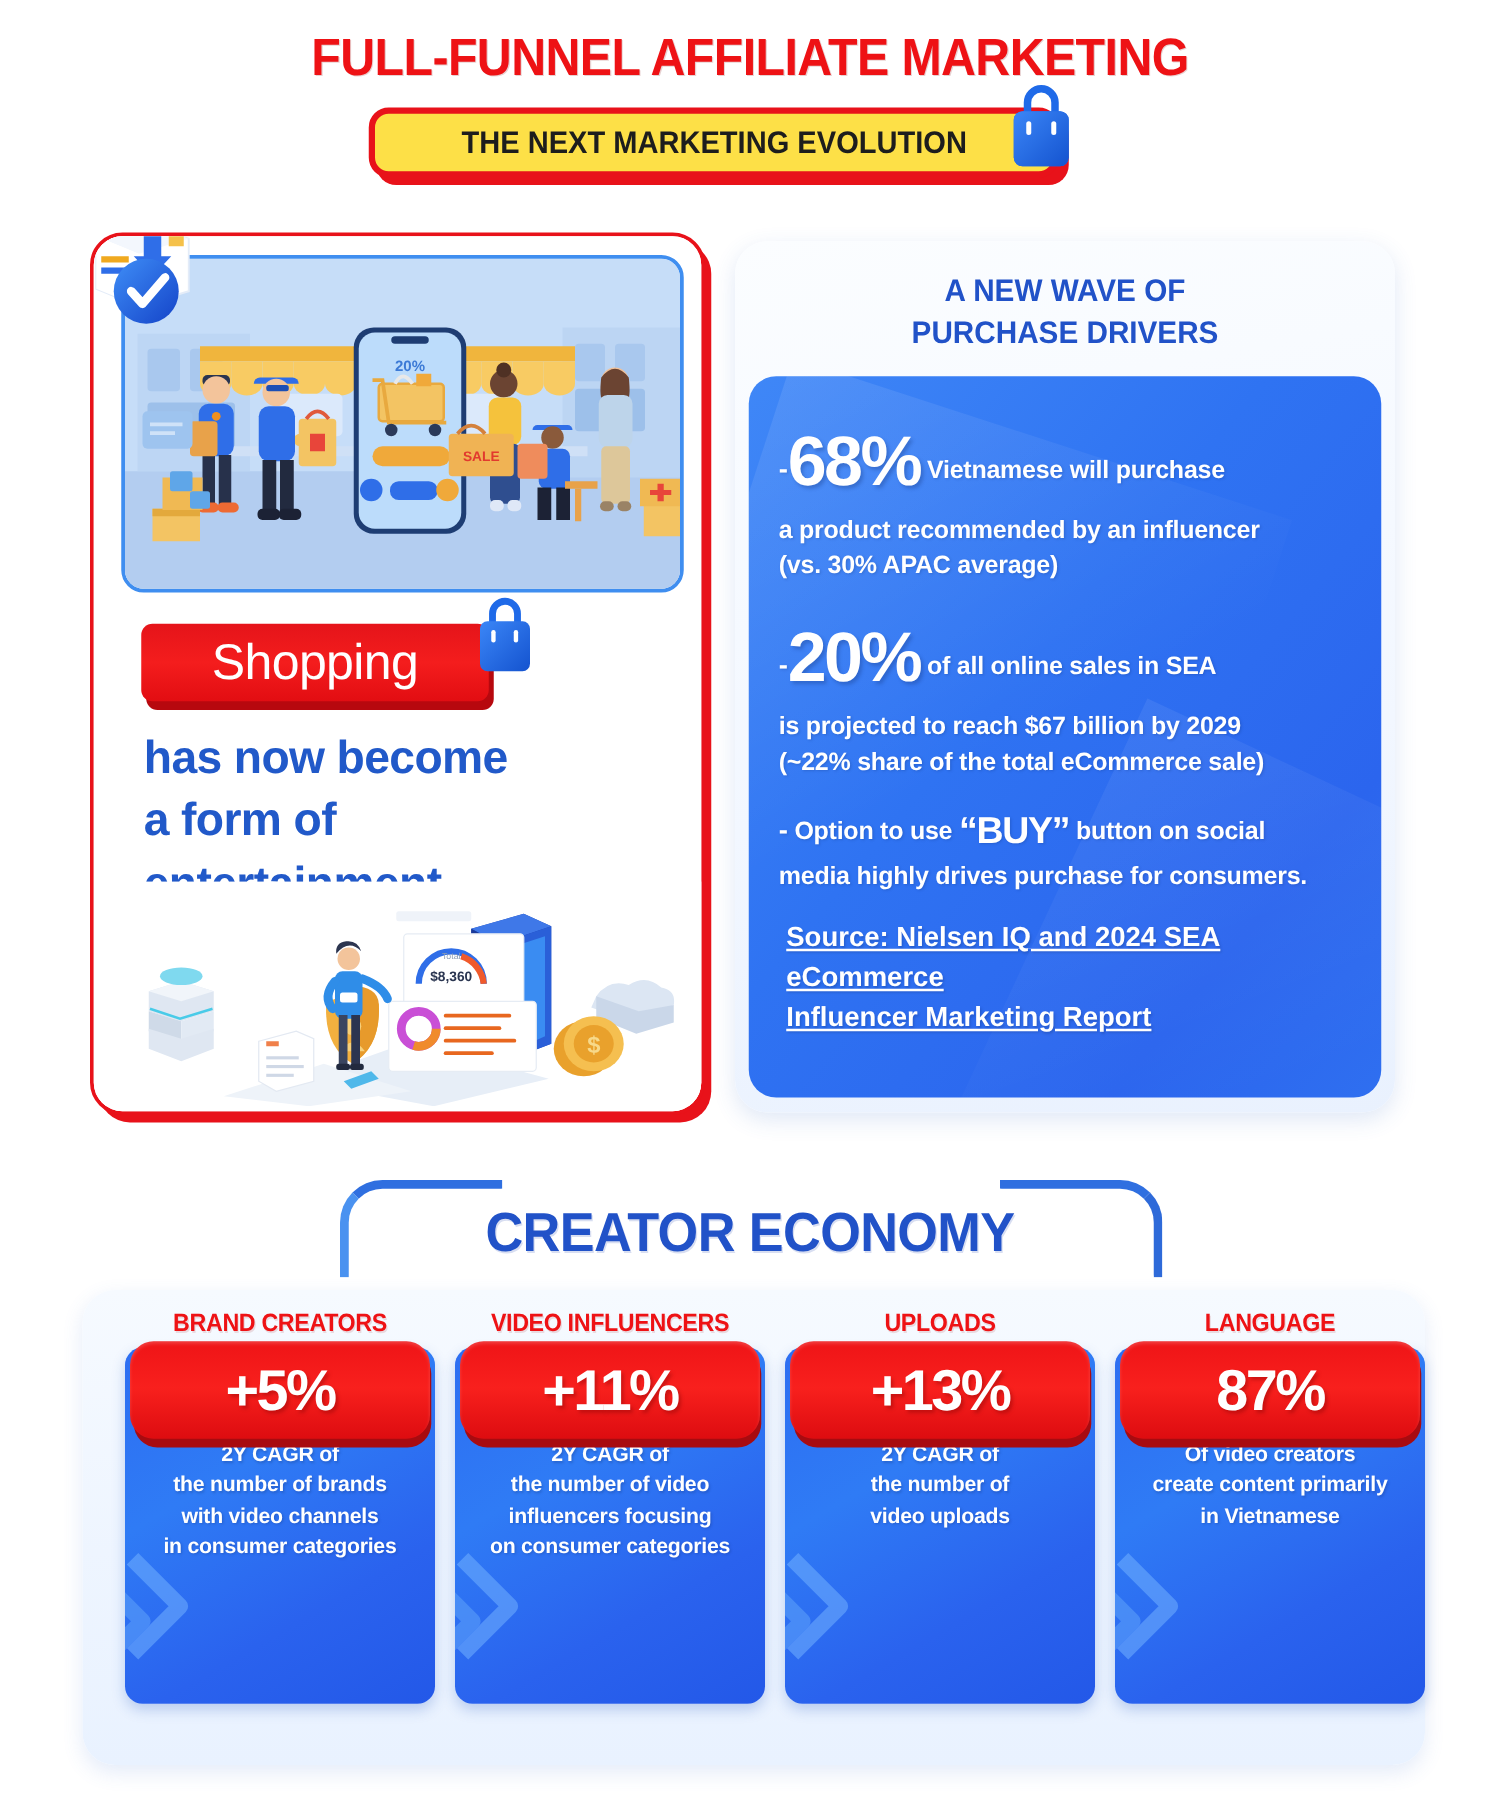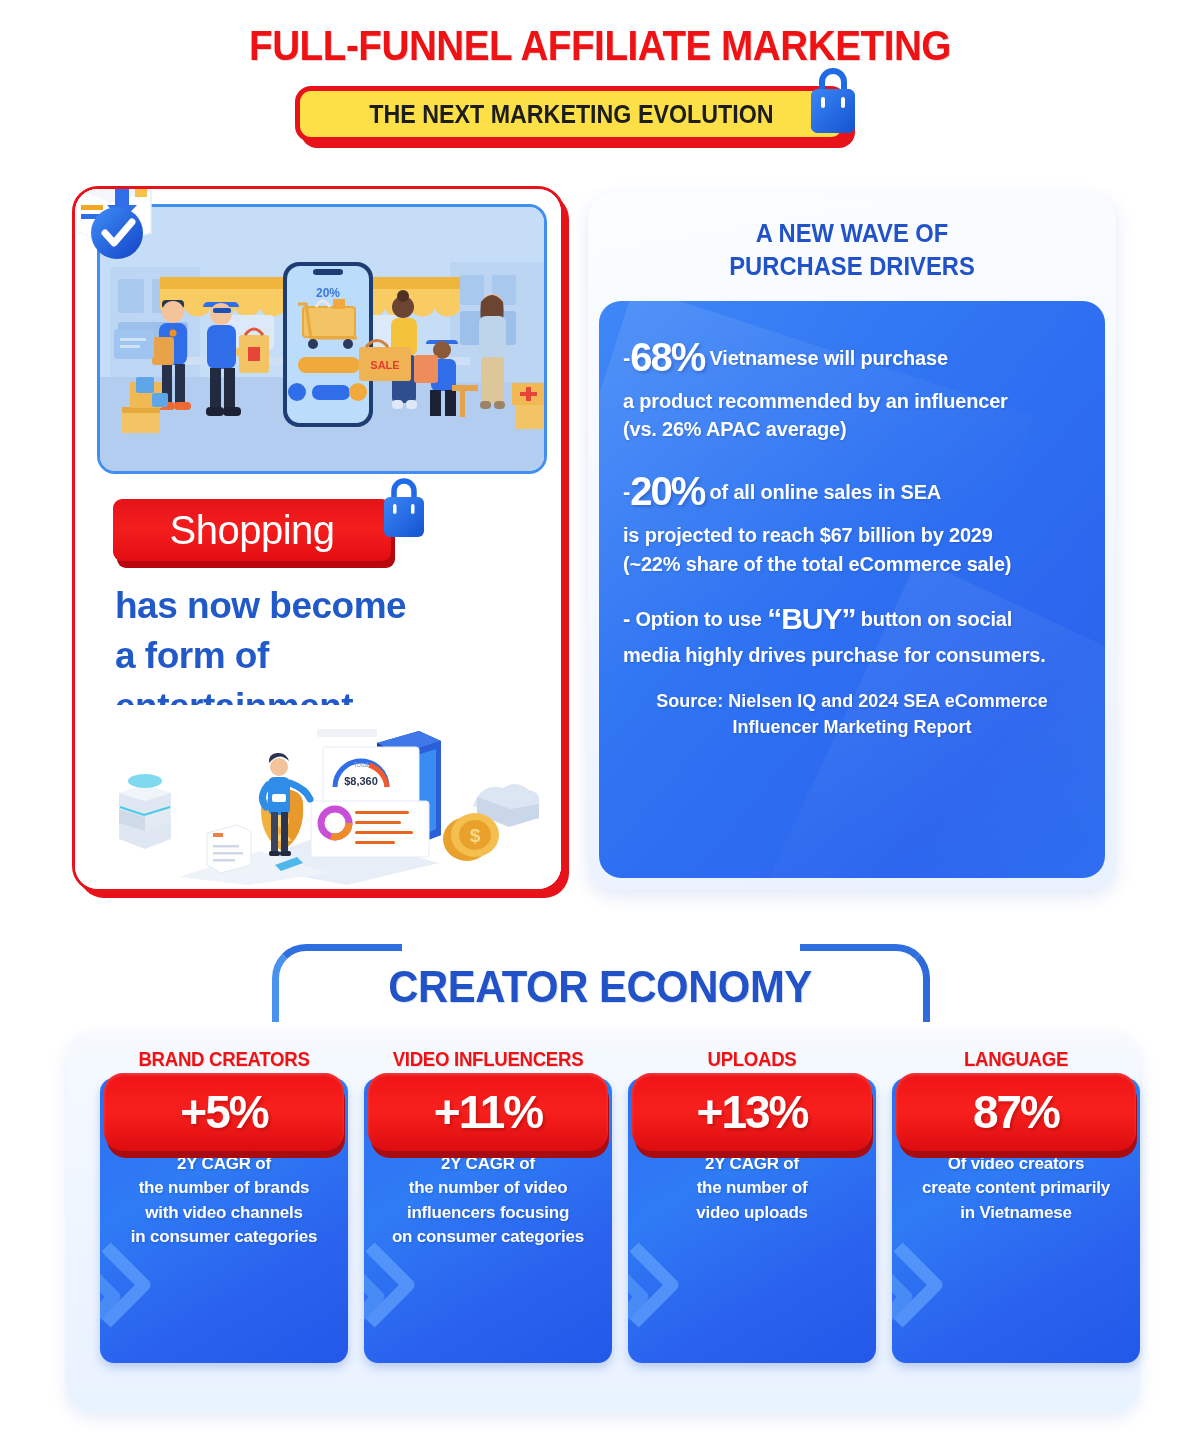--- a/index.html
+++ b/index.html
@@ -105,29 +105,29 @@
     background: linear-gradient(135deg,rgba(255,255,255,0.07),rgba(255,255,255,0) 65%);
     transform: rotate(25deg);
   }
   .bullets { position: relative; z-index: 2; padding: 28px 22px 0 24px; }
   .bullet { color: #fff; margin-bottom: 19px; }
   .bul-line {
     font-size: 20px; font-weight: 700; line-height: 1.44; letter-spacing: -0.2px;
     text-shadow: 1px 1px 2px rgba(20,50,120,0.25);
   }
   .bignum {
-    font-size: 40px; font-weight: 900; letter-spacing: -2px; vertical-align: -6px;
+    font-size: 56px; font-weight: 900; letter-spacing: -2px; vertical-align: -6px;
     text-shadow: 2px 2px 3px rgba(20,50,120,0.3);
   }
   .dash { font-size: 22px; font-weight: 900; }
   .buyword { font-size: 30px; font-weight: 900; letter-spacing: -1px; vertical-align: -3px; text-align: center; }
   .source {
     position: relative; z-index: 2; margin-top: 12px; padding: 0 30px;
-    text-align: center; color: #fff; font-size: 18px; font-weight: 800;
-    line-height: 1.45; text-shadow: 1px 1px 2px rgba(20,50,120,0.3);
+    text-align: left; color: #fff; font-size: 22px; font-weight: 800;
+    line-height: 1.45; text-shadow: 1px 1px 2px rgba(20,50,120,0.3); text-decoration: underline;
   }
 
   
   .ce-head { position: absolute; top: 930px; left: 0; width: 1200px; height: 100px; }
   .ce-bracket-l, .ce-bracket-r {
     position: absolute; top: 14px; height: 78px; width: 130px;
   }
   .ce-bracket-l { left: 272px; border-top: 7px solid #2f6fe0; border-left: 7px solid #4a92f0;
     border-top-left-radius: 34px; }
   .ce-bracket-r { left: 800px; border-top: 7px solid #2f6fe0; border-right: 7px solid #2e6ad9;
@@ -504,21 +504,21 @@
 
     <div class="blue-box">
       <div class="bullets">
 
         <div class="bullet">
           <div class="bul-line">
             <span class="dash">-</span><span class="bignum">68%</span>
             <span>Vietnamese will purchase</span>
           </div>
           <div class="bul-line">a product recommended by an influencer</div>
-          <div class="bul-line">(vs. 26% APAC average)</div>
+          <div class="bul-line">(vs. 30% APAC average)</div>
         </div>
 
         <div class="bullet">
           <div class="bul-line">
             <span class="dash">-</span><span class="bignum">20%</span>
             <span>of all online sales in SEA</span>
           </div>
           <div class="bul-line">is projected to reach $67 billion by 2029</div>
           <div class="bul-line">(~22% share of the total eCommerce sale)</div>
         </div>

